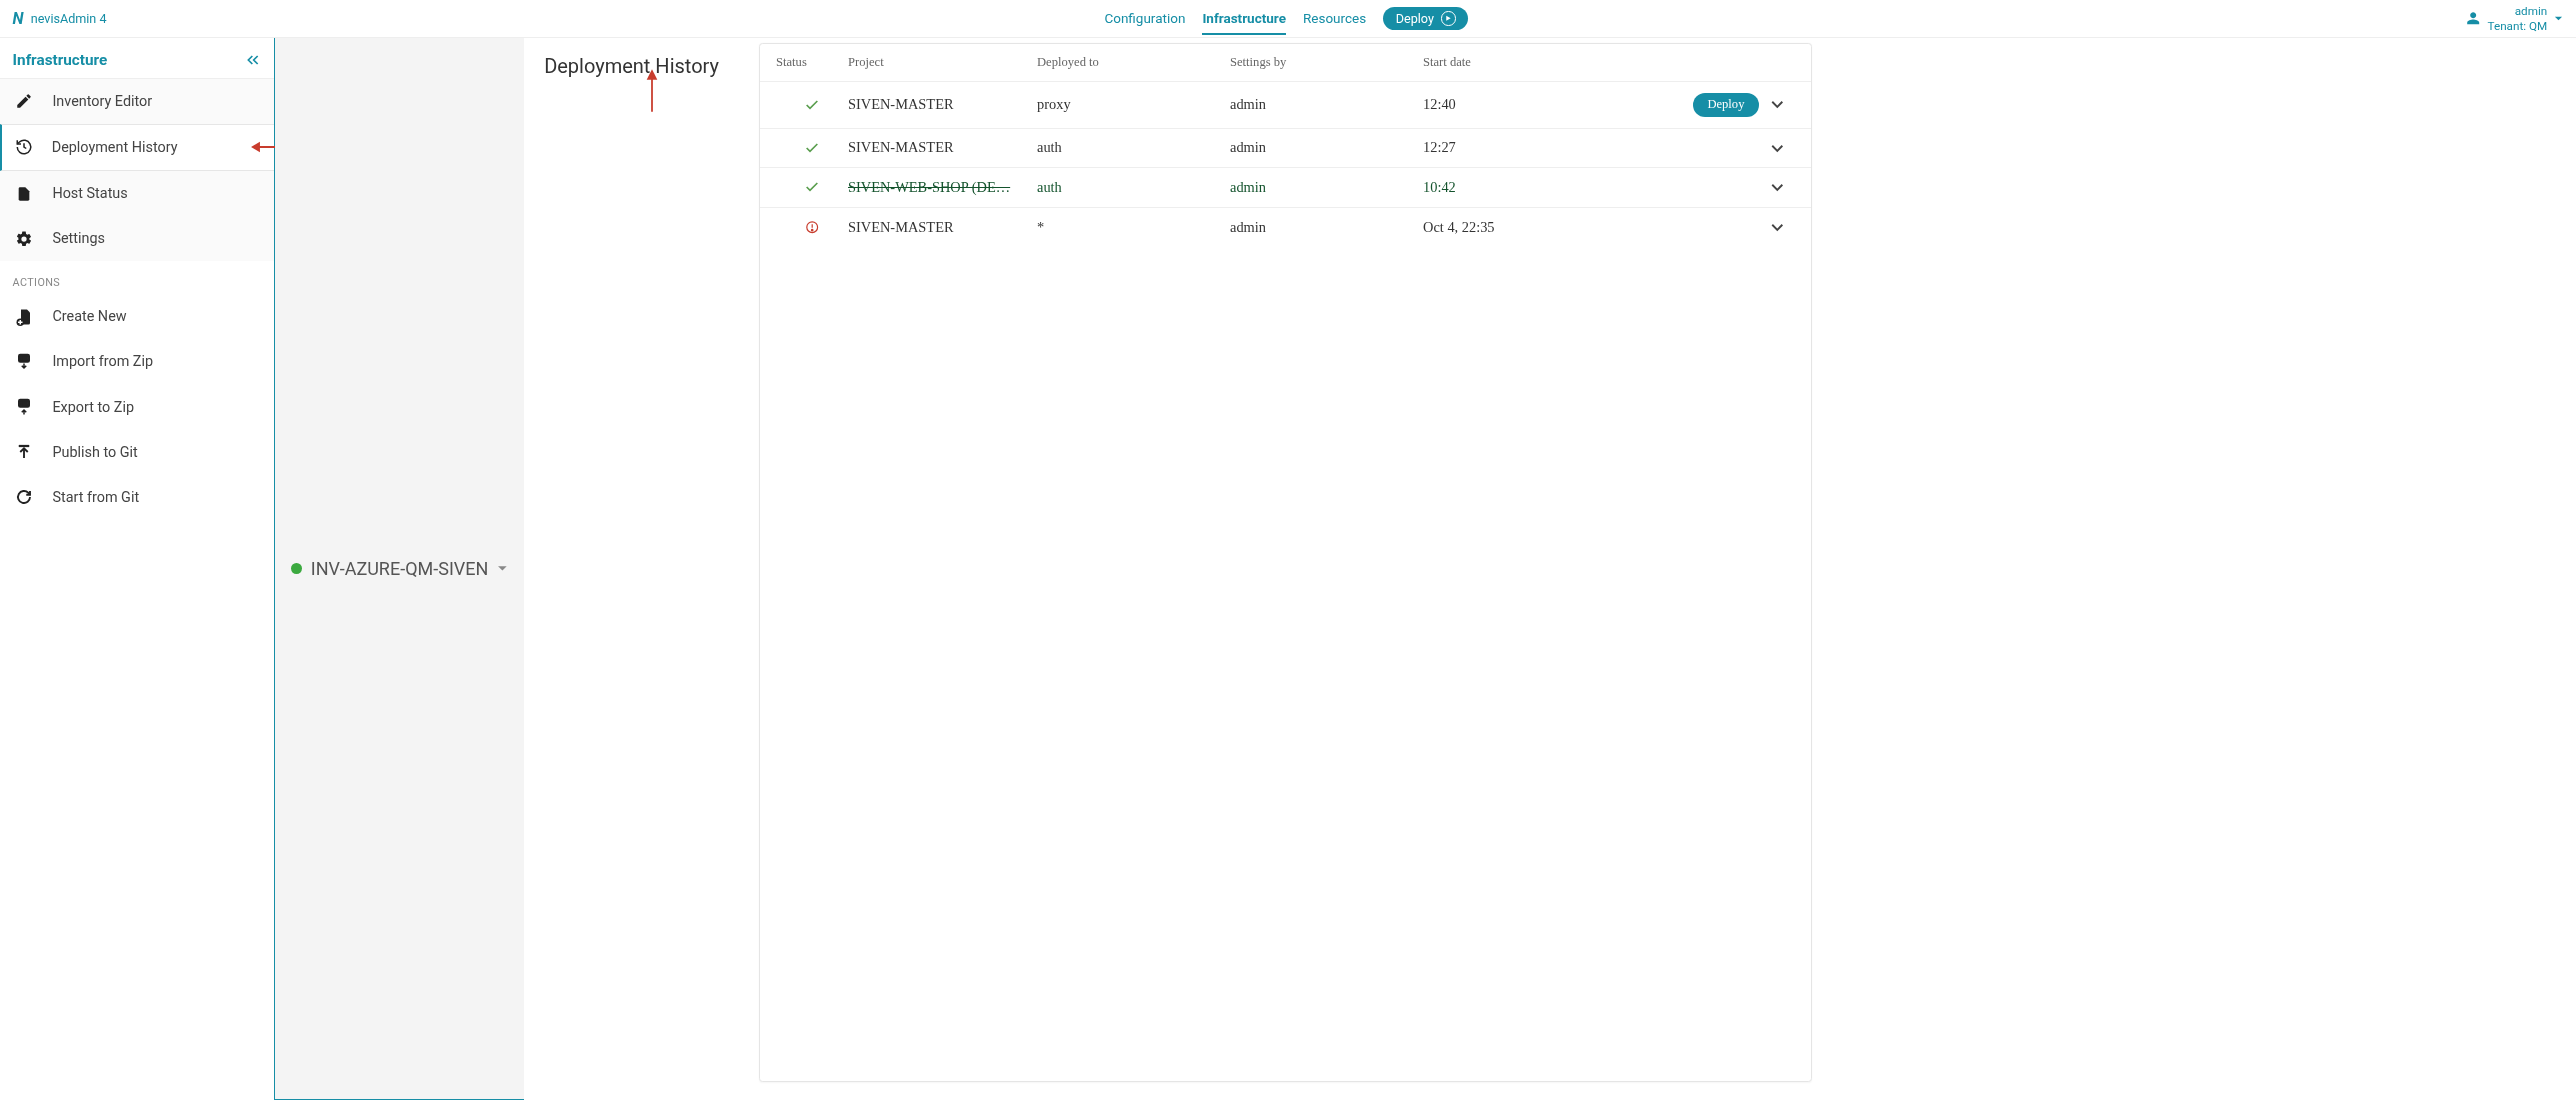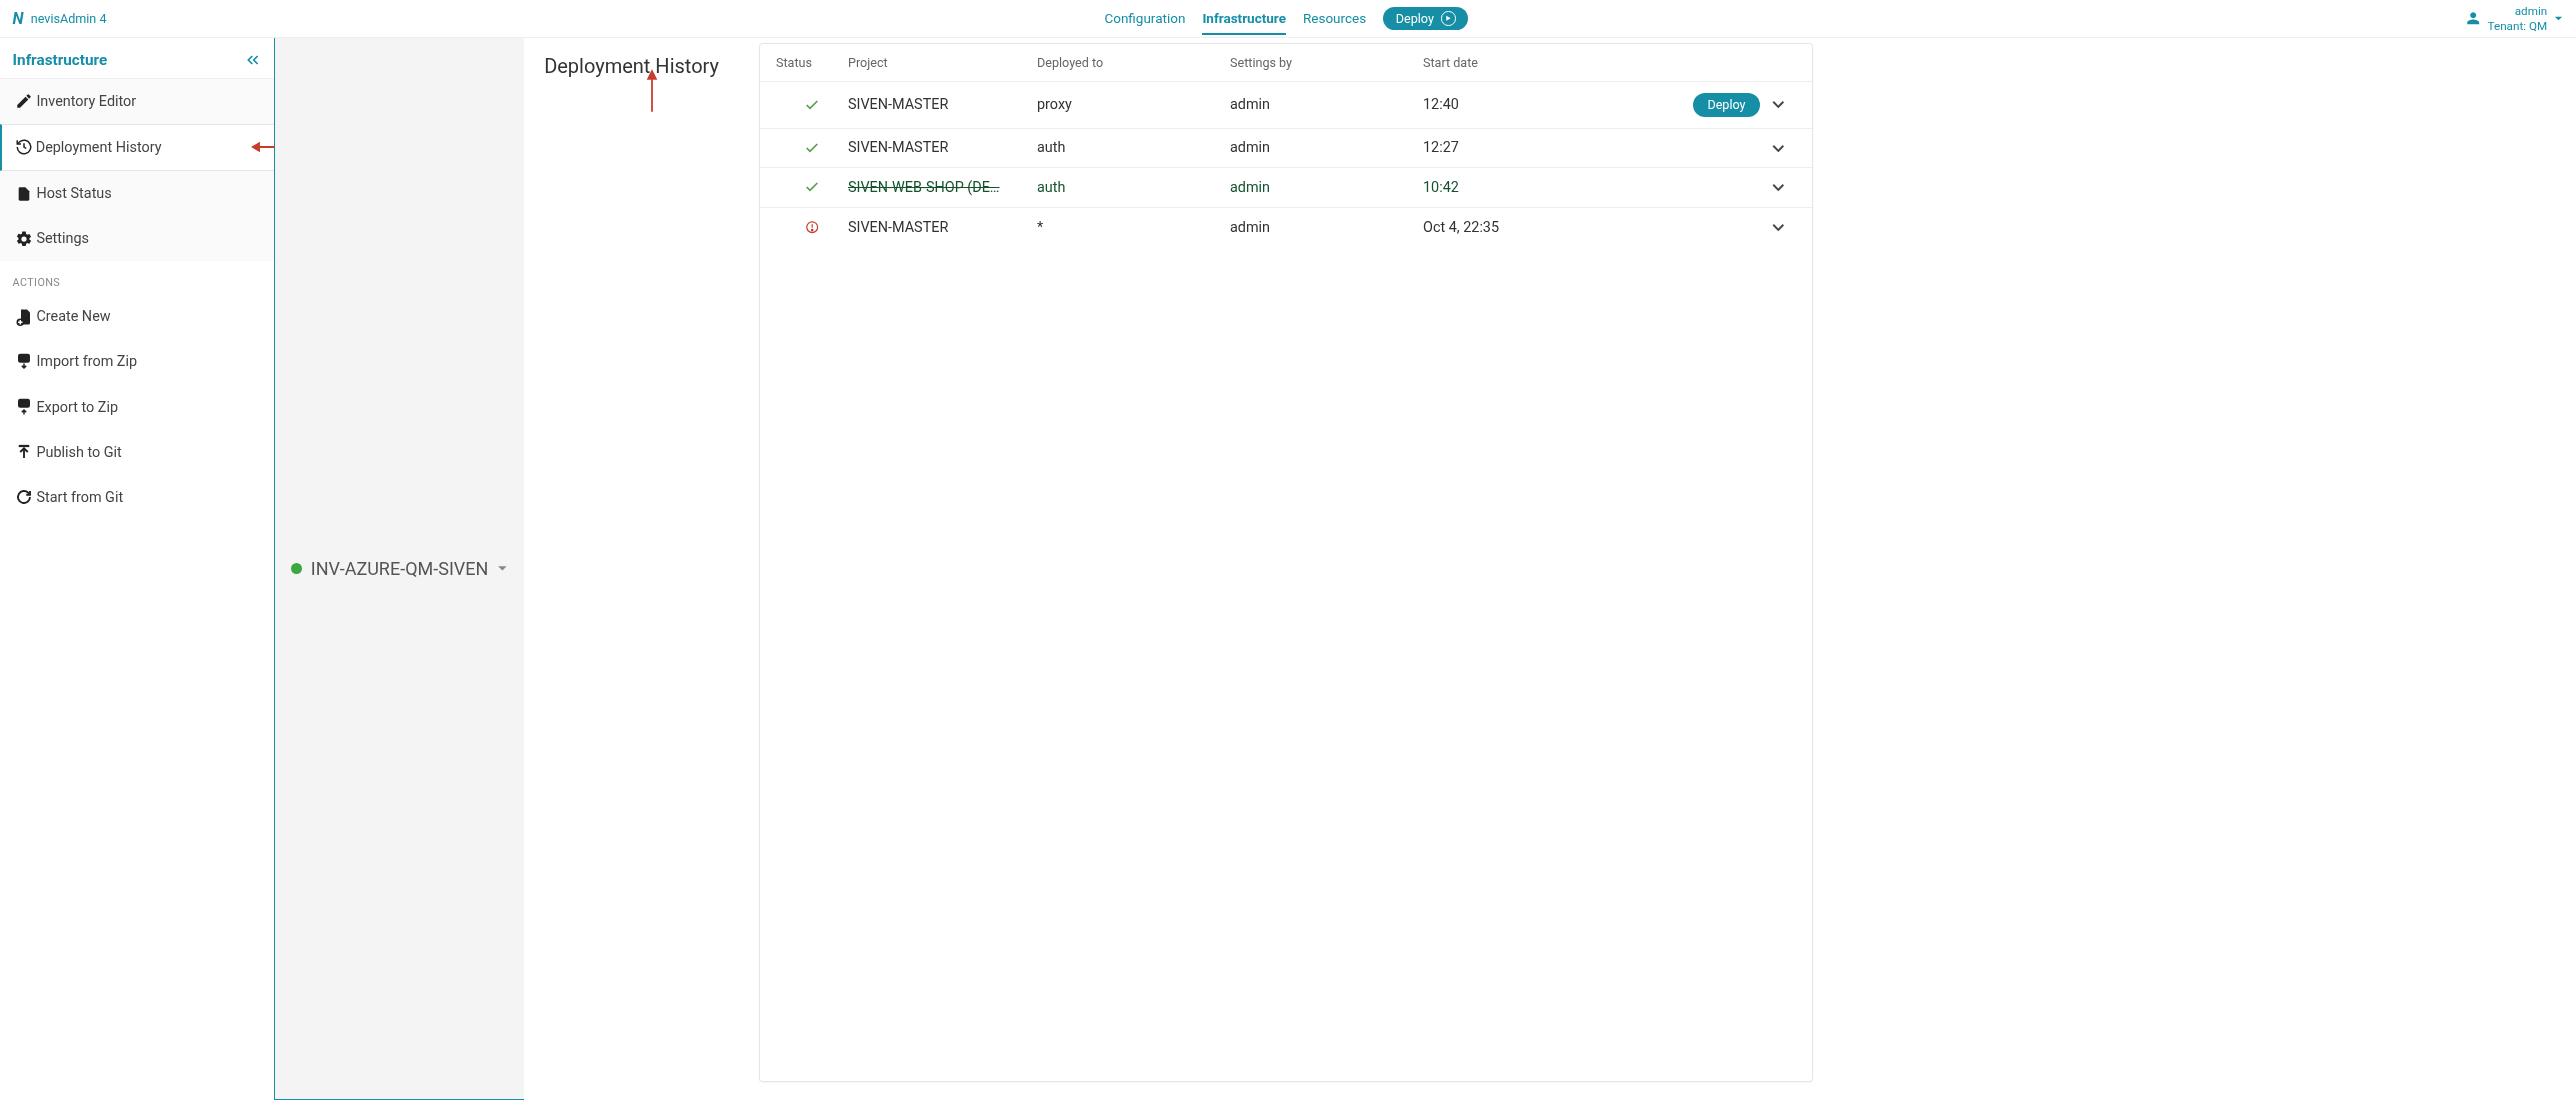--- a/index.html
+++ b/index.html
@@ -100,21 +100,21 @@
     font-size: 15.3px;
     border-bottom: 0.9px solid #eee;
   }
   .collapse-icon {
     color: #168EA6;
     cursor: pointer;
   }
   .nav-item, .action-item {
     display: flex;
     align-items: center;
-    gap: 2px;
+    gap: 18px;
     padding: 12.6px 14.4px;
     color: #444;
     font-size: 14.4px;
     cursor: pointer;
   }
   .nav-item .ic, .action-item .ic {
     width: 20px; height: 20px; display: flex; align-items: center; justify-content: center;
     color: #222;
   }
   .nav-item.active {
@@ -184,20 +184,21 @@
     border-radius: 3.6px;
     box-shadow: 0 0.9px 1.8px rgba(0,0,0,.04);
     background: #fff;
   }
   .thead, .trow {
     display: grid;
     grid-template-columns: 72px 189px 193px 193px 270px 1fr 36px;
     align-items: center;
     padding: 10.8px 16px;
     border-bottom: 0.9px solid #eee;
+    font-family: Liberation Serif, serif;
   }
   .thead {
     font-size: 12.6px;
     color: #666;
   }
   .trow:last-child { border-bottom: none; }
   .trow { font-size: 14.4px; color: #333; }
   .trow.muted { color: #14532d; }
   .trow.muted .proj { text-decoration: line-through; }
   .status-cell { display: flex; justify-content: center; }

